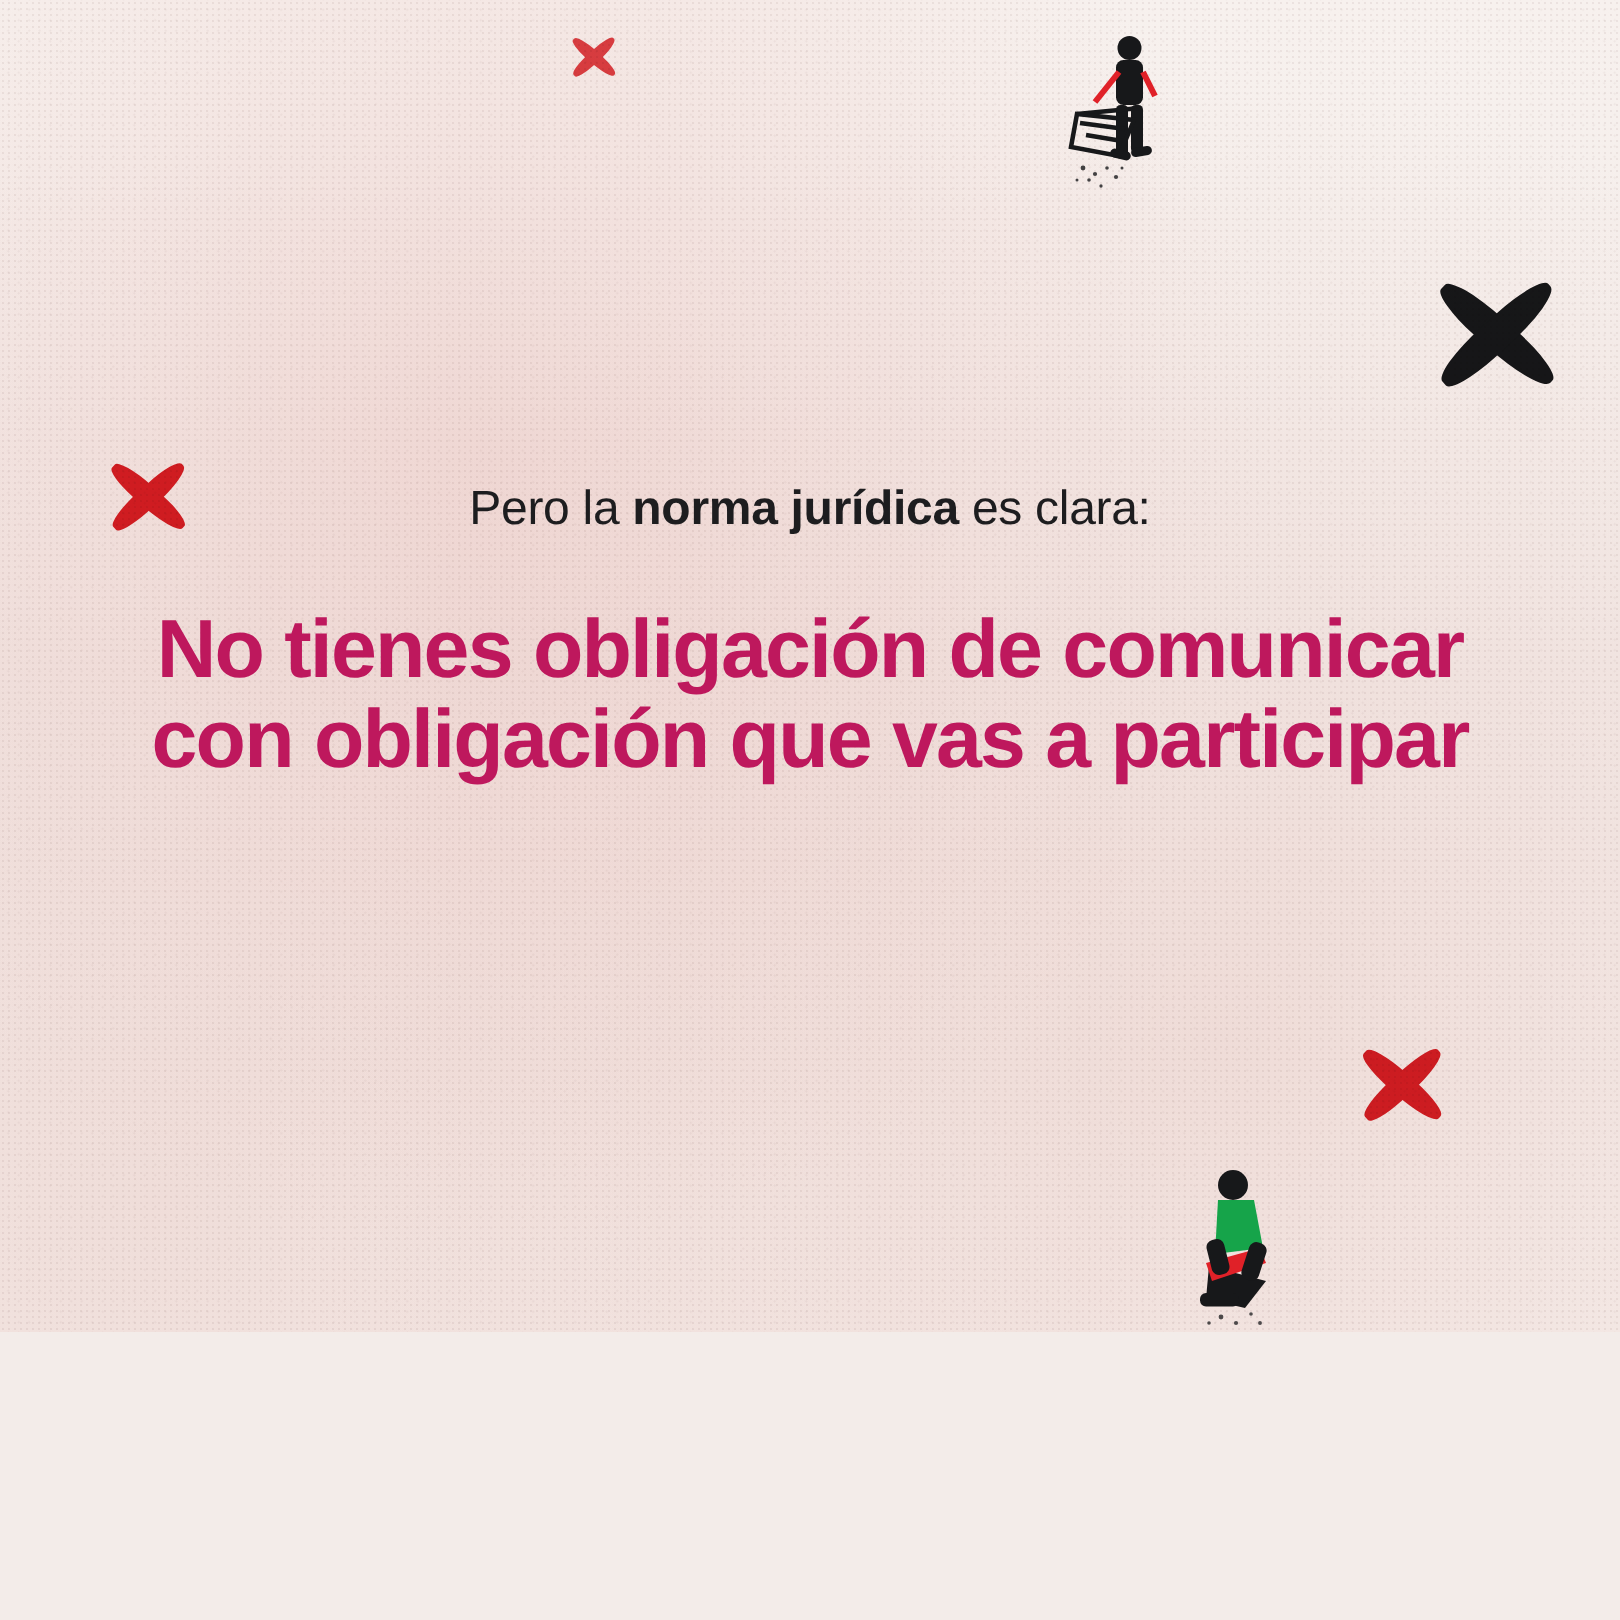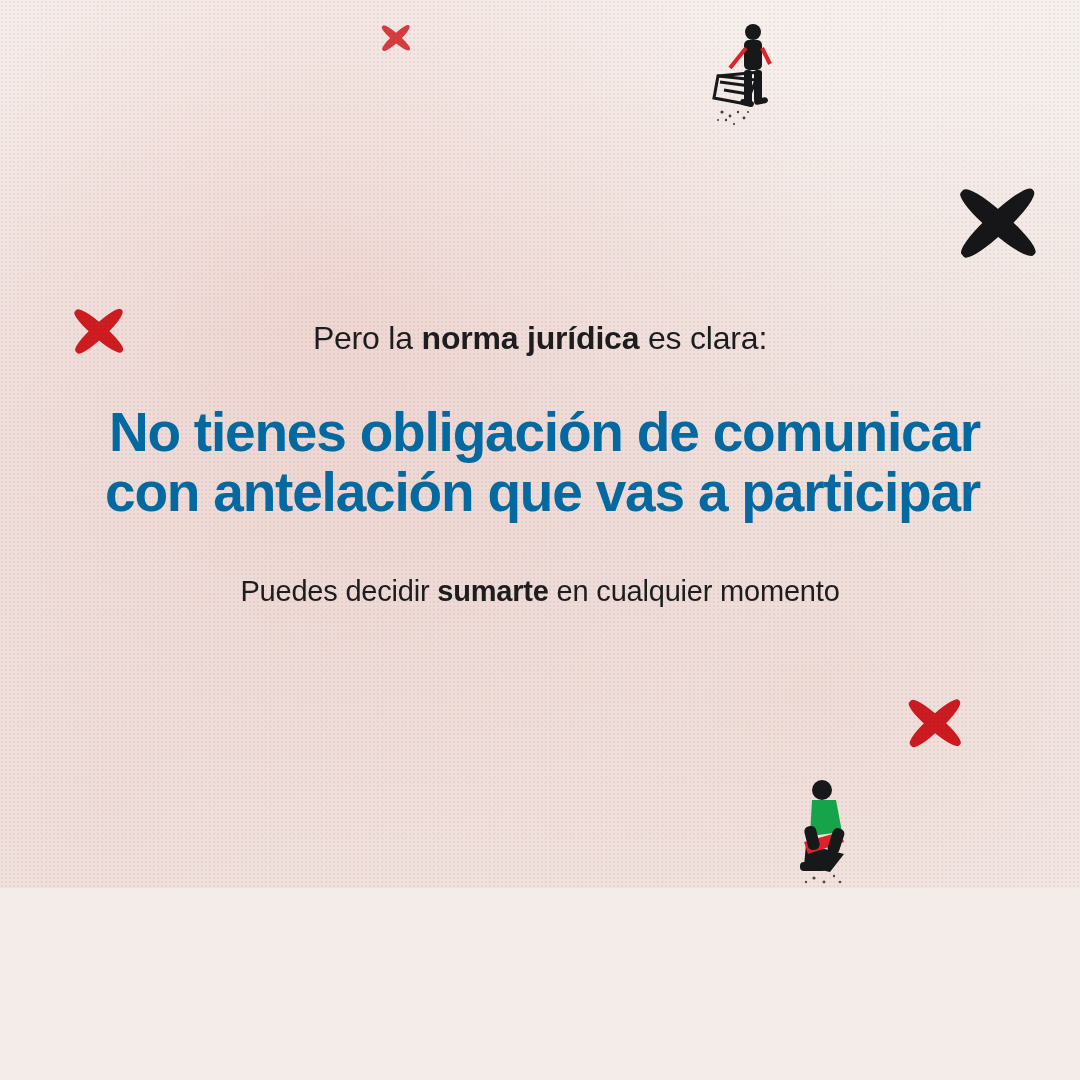--- a/index.html
+++ b/index.html
@@ -182,25 +182,24 @@
     color: #1d1d1f;
     letter-spacing: -0.2px;
     margin: 0 0 42px 0;
     font-weight: 400;
   }
   .kicker b { font-weight: 700; }
   .headline {
     font-size: 55px;
     line-height: 1.10;
     font-weight: 700;
-    color: #0369a1;
+    color: #be185d;
     letter-spacing: -1.2px;
     margin: 0 0 50px 0;
     padding: 0 30px;
-    text-align: right;
   }
   .subline {
     font-size: 29px;
     line-height: 1.3;
     color: #1d1d1f;
     letter-spacing: -0.2px;
     margin: 0;
     font-weight: 400;
   }
   .subline b { font-weight: 700; }
@@ -308,19 +307,18 @@
         <circle cx="70" cy="112" r="1.3"></circle>
       </g>
     </svg>
   </div>
 
   <div class="text-block">
     <p class="kicker"><span>Pero la </span><b>norma jurídica</b><span> es clara:</span></p>
 
     <h1 class="headline">
       <span class="l">No tienes obligación de comunicar</span>
-      <span class="l">con antelación que vas a participar</span>
+      <span class="l">con obligación que vas a participar</span>
     </h1>
 
-    <p class="subline"><span>Puedes decidir </span><b>sumarte</b><span> en cualquier momento</span></p>
   </div>
 
 </div>
 
 </body></html>

